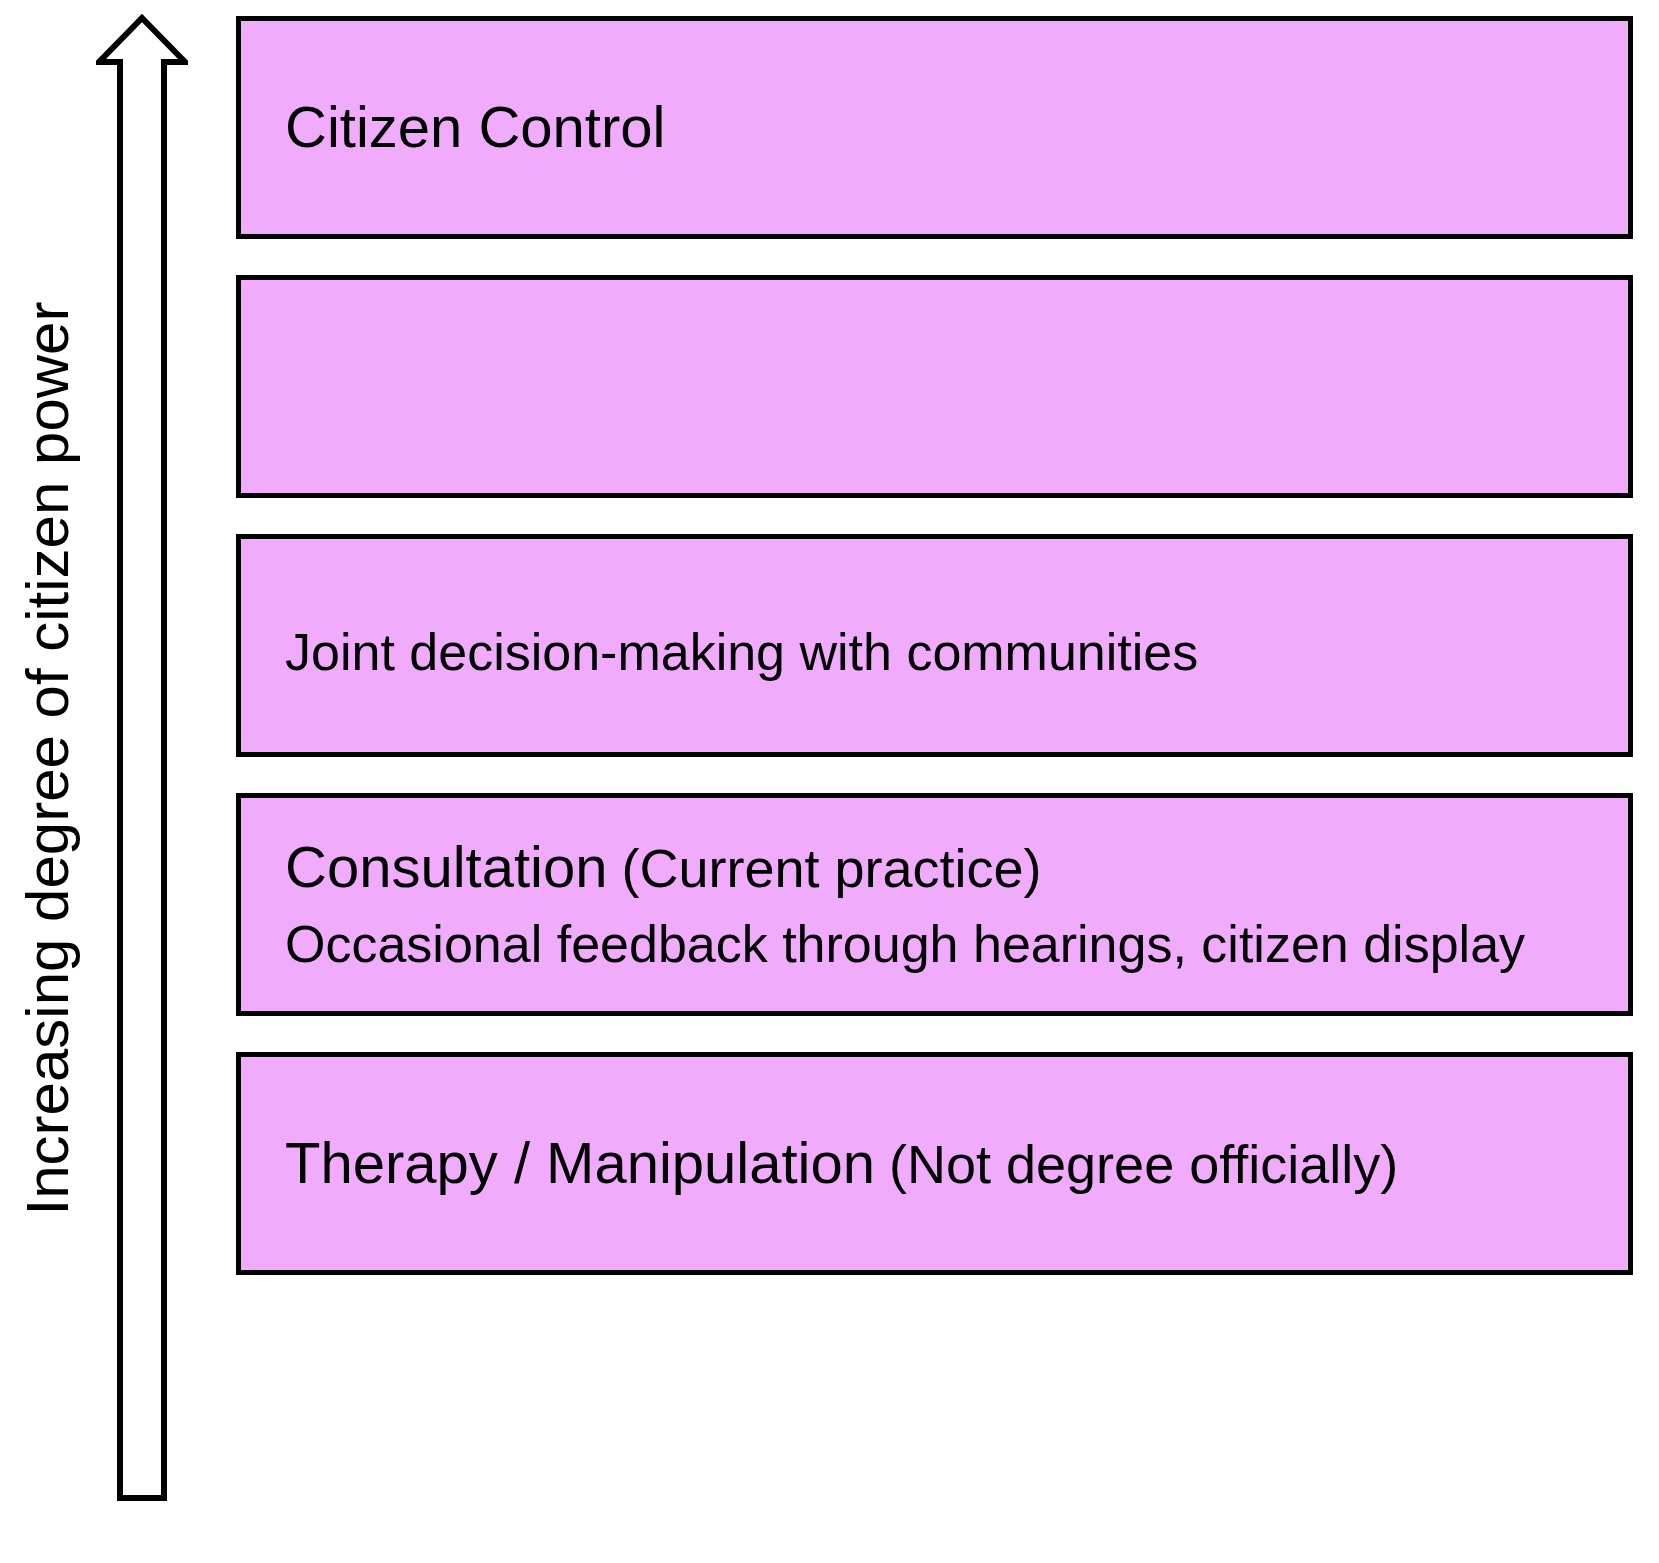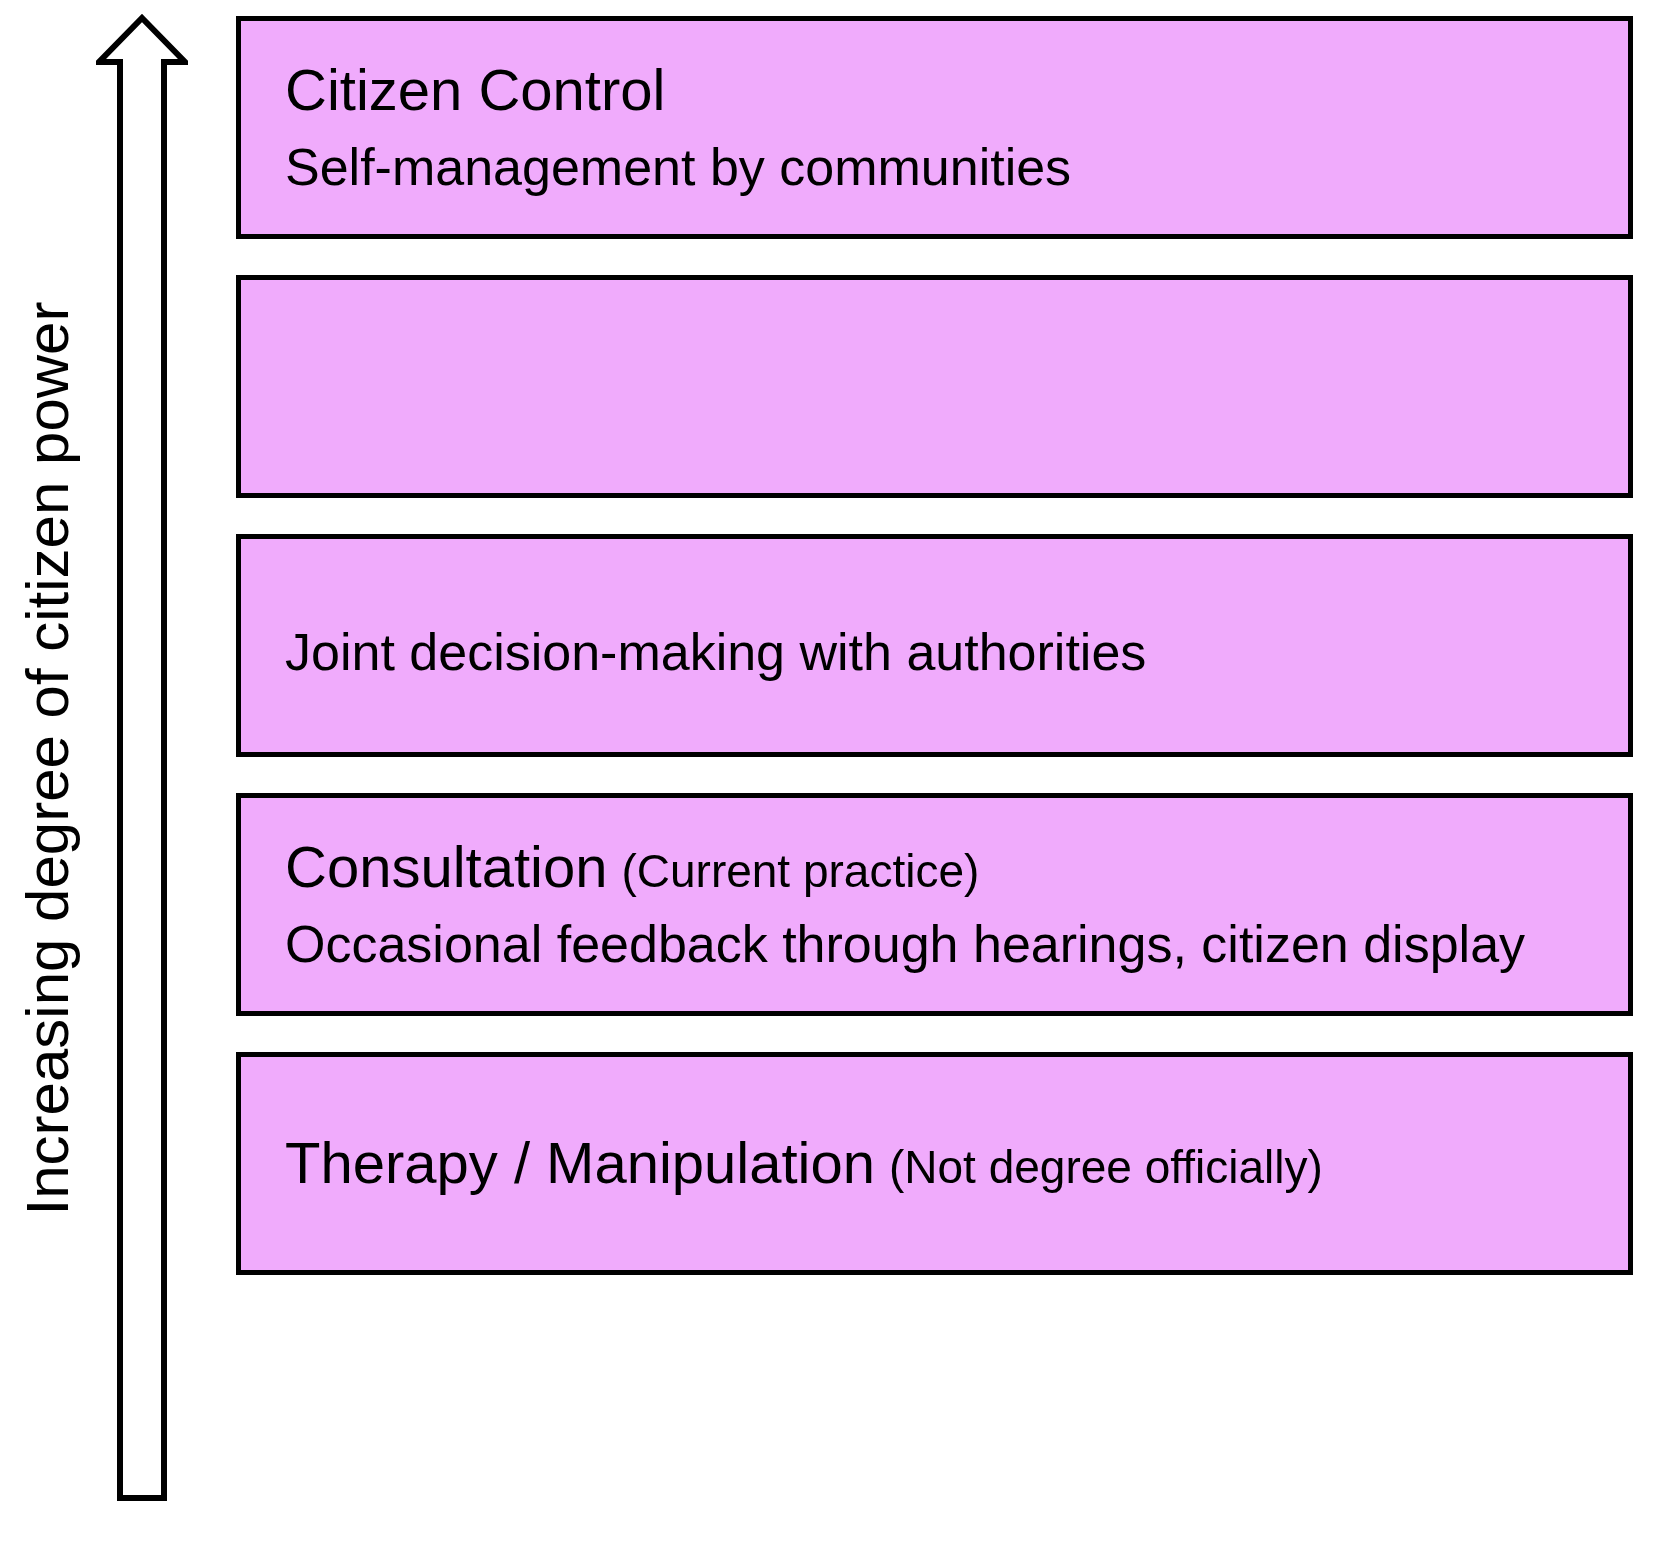--- a/index.html
+++ b/index.html
@@ -56,21 +56,21 @@
     justify-content: center;
     padding: 0 16px 0 44px;
     overflow: hidden;
   }
   .level-title {
     font-size: 58px;
     line-height: 1.15;
     white-space: nowrap;
   }
   .level-suffix {
-    font-size: 46px;
+    font-size: 54px;
     margin-left: 14px;
   }
   .level-desc {
     font-size: 52px;
     line-height: 1.15;
     margin-top: 14px;
     white-space: nowrap;
   }
 </style>
 </head>
@@ -85,28 +85,27 @@
   <svg class="arrow" width="92" height="1490" viewBox="0 0 92 1490" aria-hidden="true">
     <polygon points="46,6 89,50 68,50 68,1486 24,1486 24,50 3,50" fill="#ffffff" stroke="#000000" stroke-width="6" stroke-linejoin="miter"></polygon>
   </svg>
 
   <div class="levels">
 
     <div class="level">
       <div class="level-title">
         <span>Citizen Control</span><span class="level-suffix"></span>
       </div>
-      <div class="level-desc">Self-management by communities</div>
     </div>
 
     <div class="level">
     </div>
 
     <div class="level">
-      <div class="level-desc">Joint decision-making with authorities</div>
+      <div class="level-desc">Joint decision-making with communities</div>
     </div>
 
     <div class="level">
       <div class="level-title">
         <span>Consultation</span><span class="level-suffix">(Current practice)</span>
       </div>
       <div class="level-desc">Occasional feedback through hearings, citizen display</div>
     </div>
 
 

